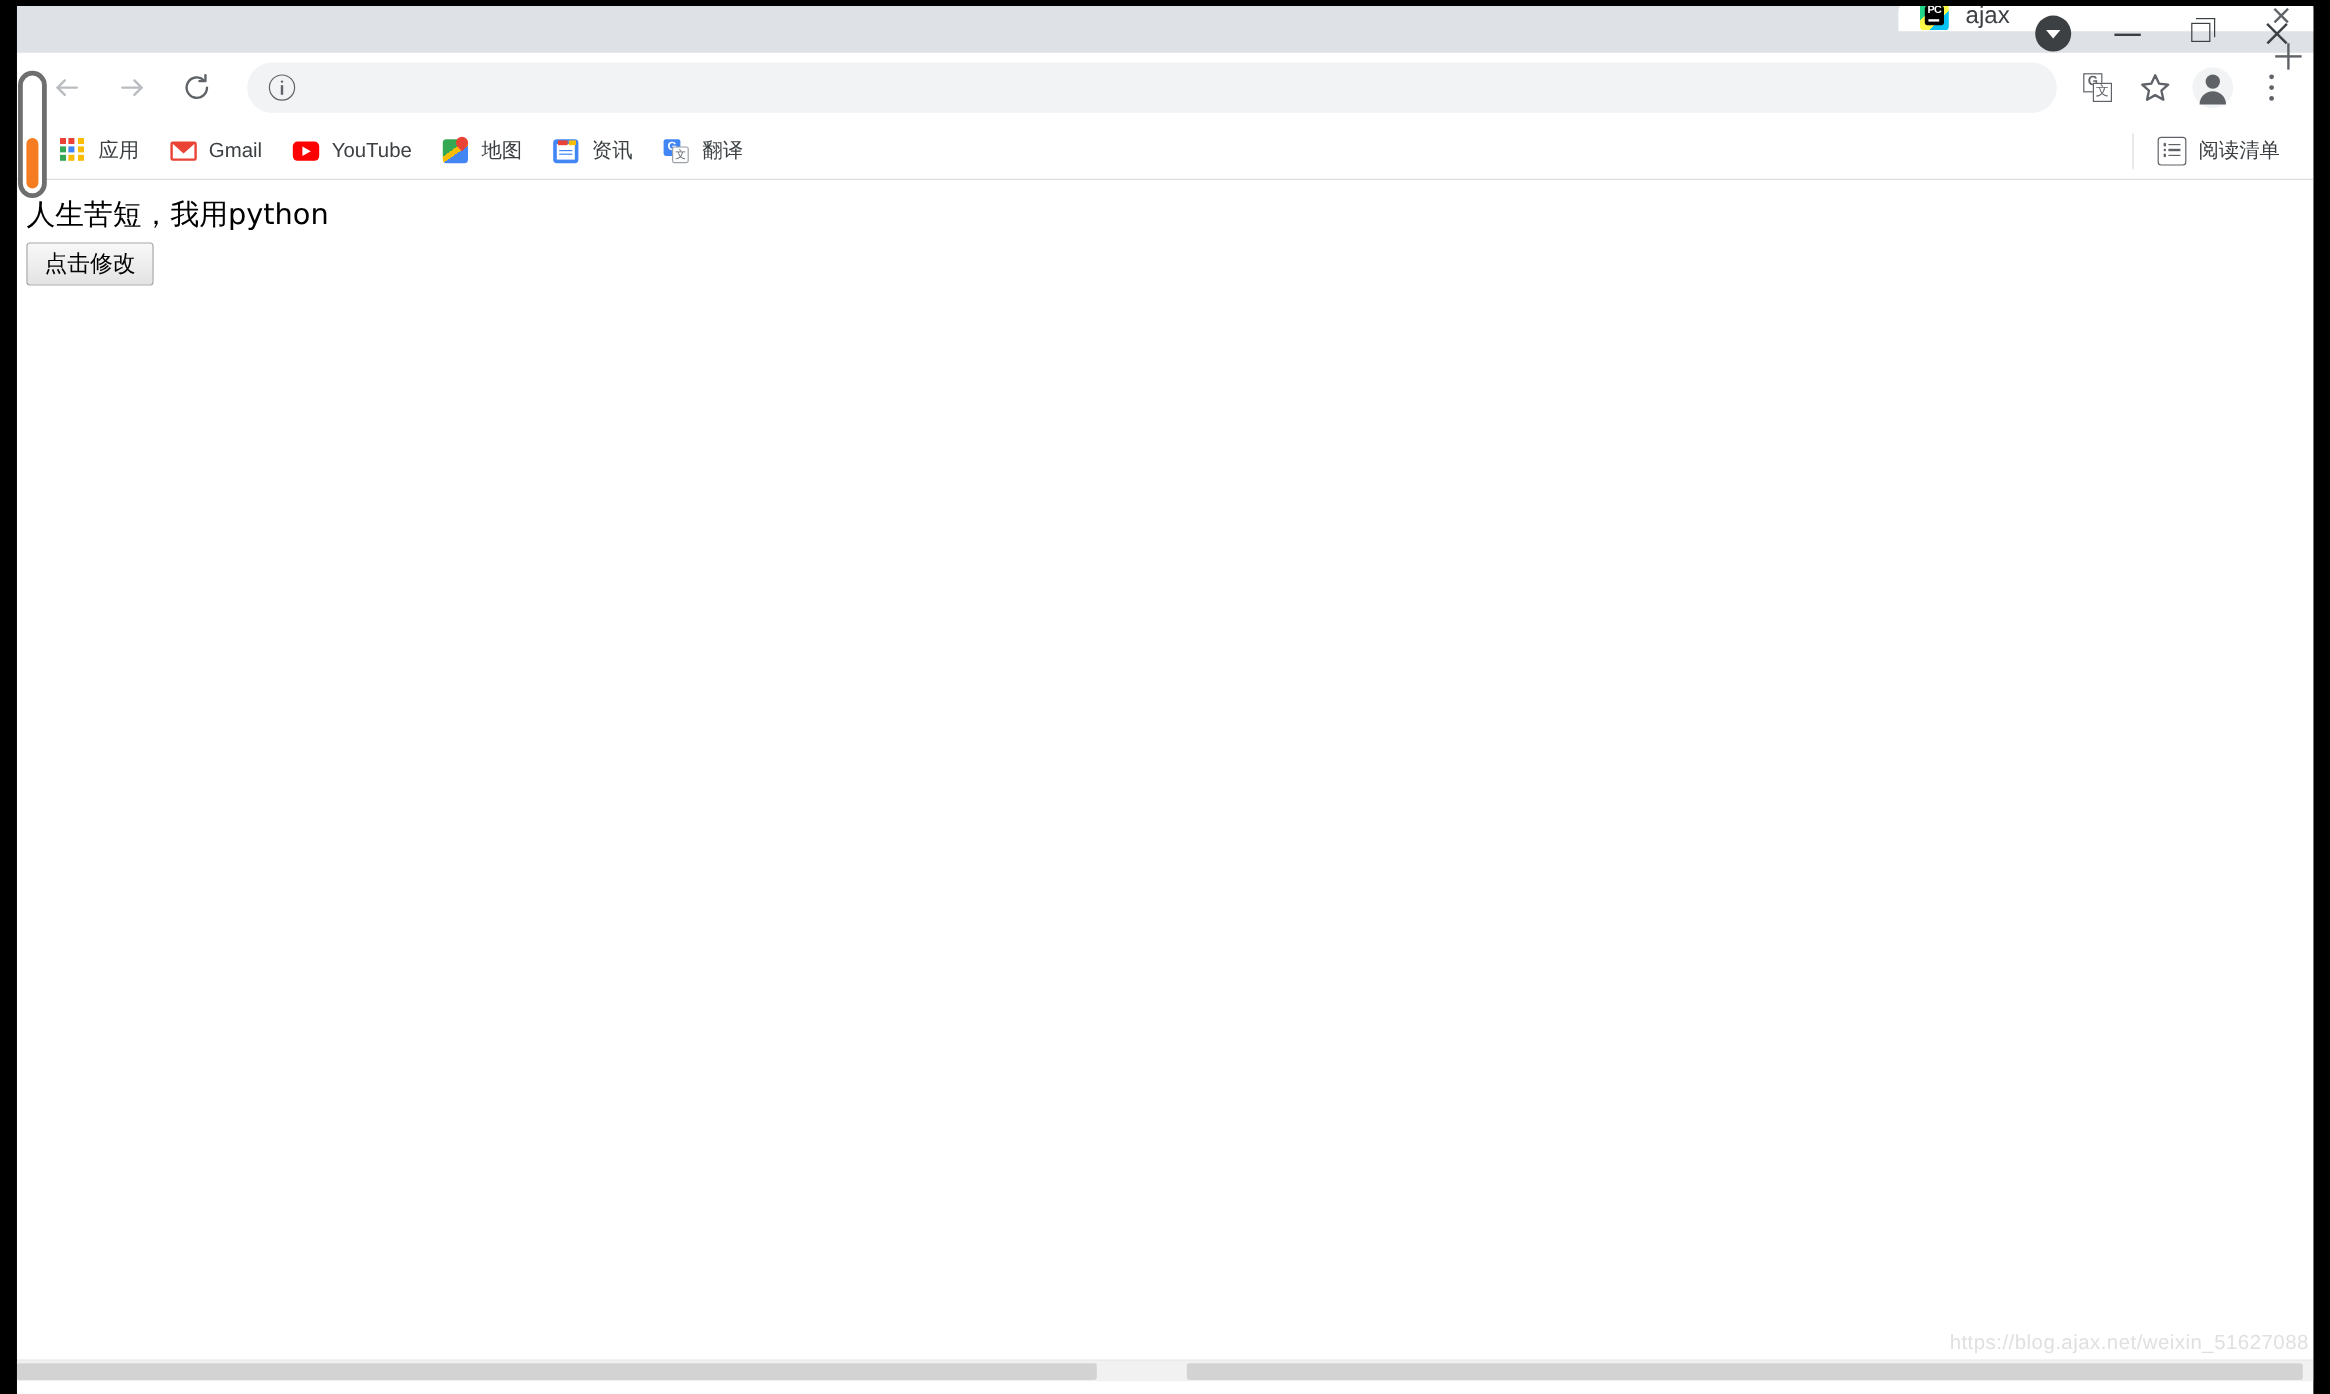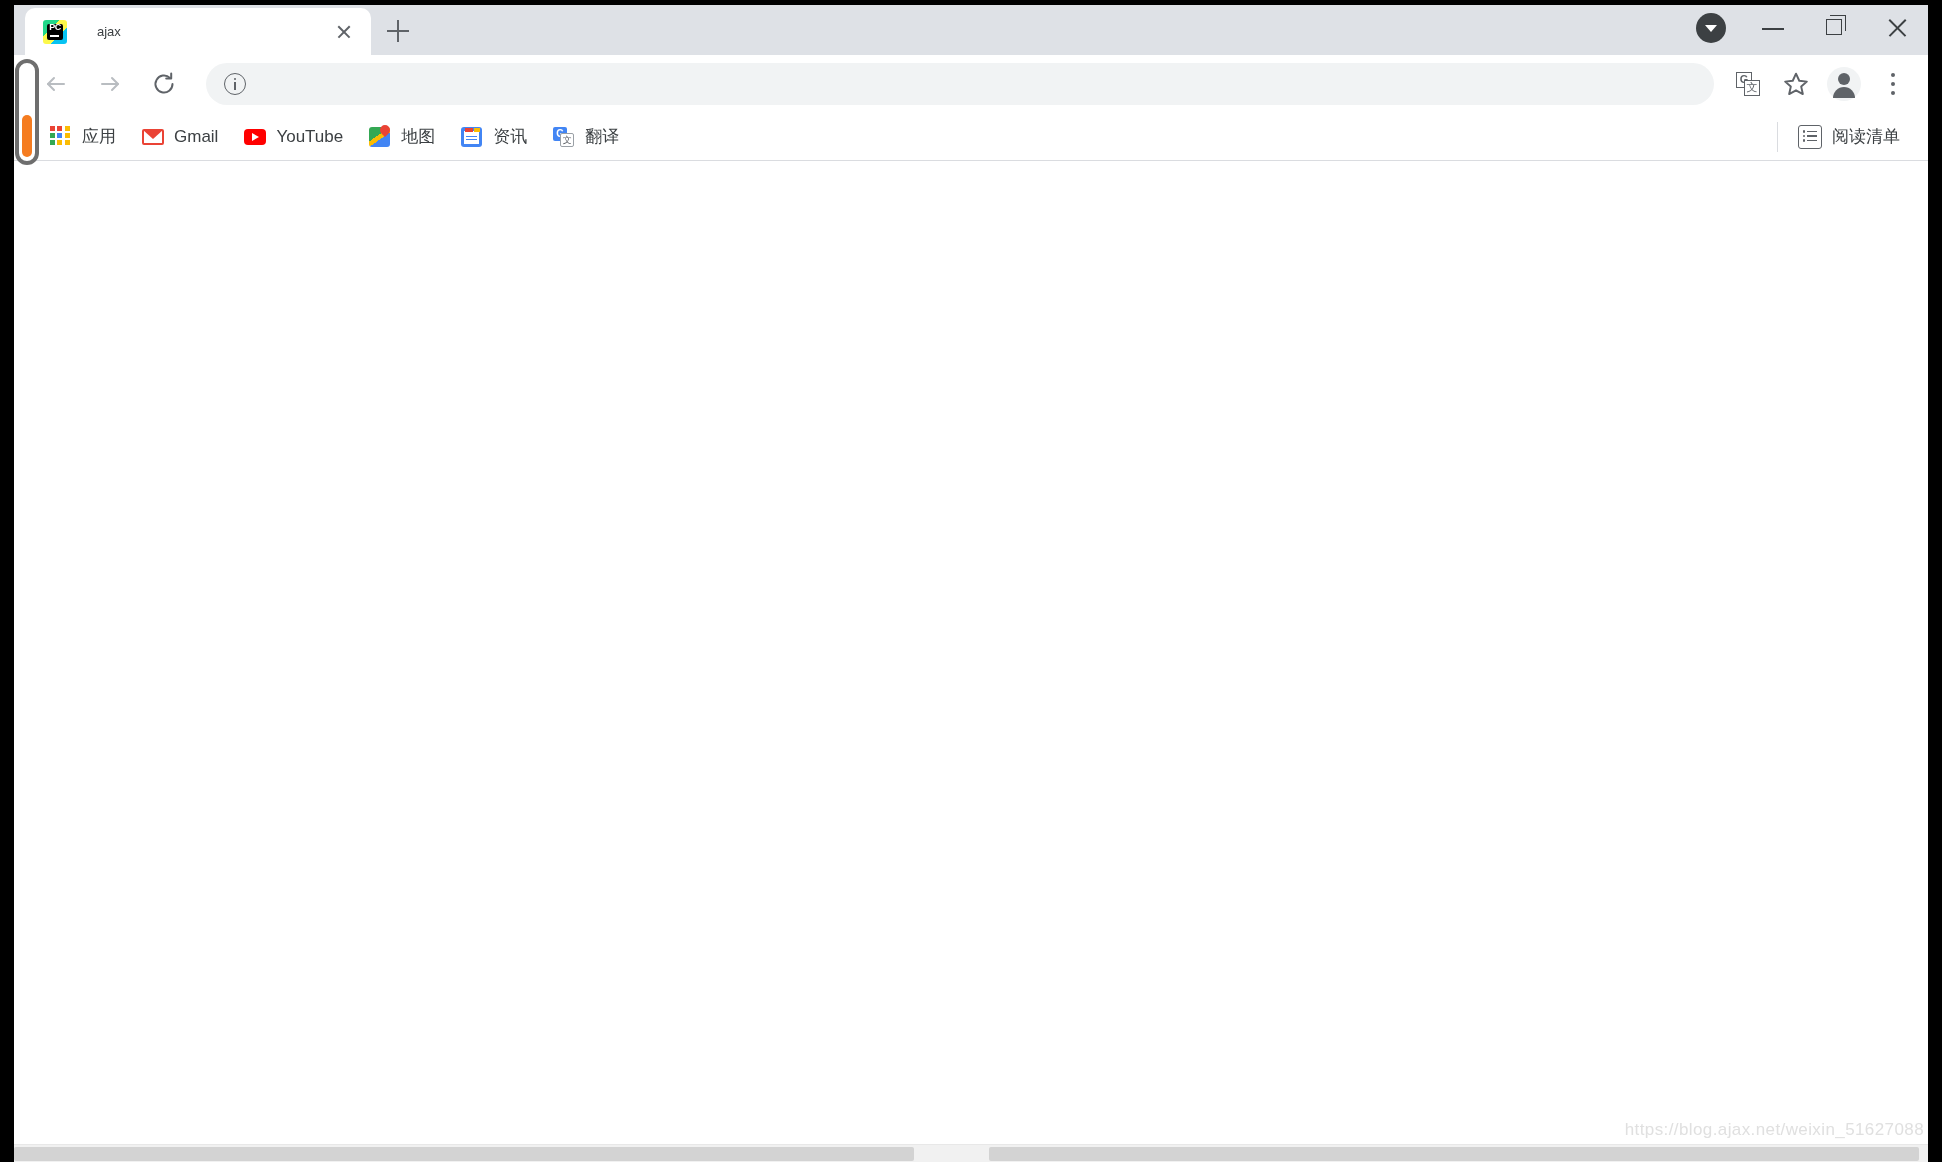--- a/index.html
+++ b/index.html
@@ -19,25 +19,26 @@
     top: 0px;
     width: 1914px;
     height: 1162px;
     background: #ffffff;
     overflow: hidden;
   }
 
   
   #tab-strip {
     position: relative;
-    height: 55px;
+    height: 44px;
     background: #dee1e6;
     display: flex;
     align-items: flex-end;
     padding-left: 11px;
+    flex-direction: column;
   }
 
   .tab {
     position: relative;
     display: flex;
     align-items: center;
     width: 346px;
     height: 47px;
     background: #ffffff;
     border-radius: 10px 10px 0 0;
@@ -75,22 +76,22 @@
   .tab-favicon .pc-bar {
     position: absolute;
     z-index: 3;
     left: 7px; top: 15px;
     width: 9px; height: 2px;
     background: #ffffff;
   }
 
   .tab-title {
     flex: 1;
-    margin-left: 30px;
-    font-size: 13px;
+    margin-left: 14px;
+    font-size: 20px;
     color: #3c4043;
     white-space: nowrap;
     overflow: hidden;
     text-overflow: ellipsis;
     font-family: "Liberation Sans", sans-serif;
   }
 
   .tab-close {
     width: 26px; height: 26px;
     position: relative;
@@ -727,20 +728,24 @@
           <i></i>
           <u></u>
           <u></u>
           <u></u>
       </span>
       <span class="bookmark-label">阅读清单</span>
     </div>
   </div>
 
   <div id="page-viewport">
+    <div id="page-content">
+      <div id="page-heading">人生苦短，我用python</div>
+      <button id="modify-button">点击修改</button>
+    </div>
     <div id="csdn-watermark">https://blog.ajax.net/weixin_51627088</div>
   </div>
 
   <div id="h-scrollbar">
     <div id="h-scroll-thumb"></div>
     <div id="h-scroll-thumb2"></div>
   </div>
 
   <div id="thermometer">
     <div id="thermo-tube"></div>

